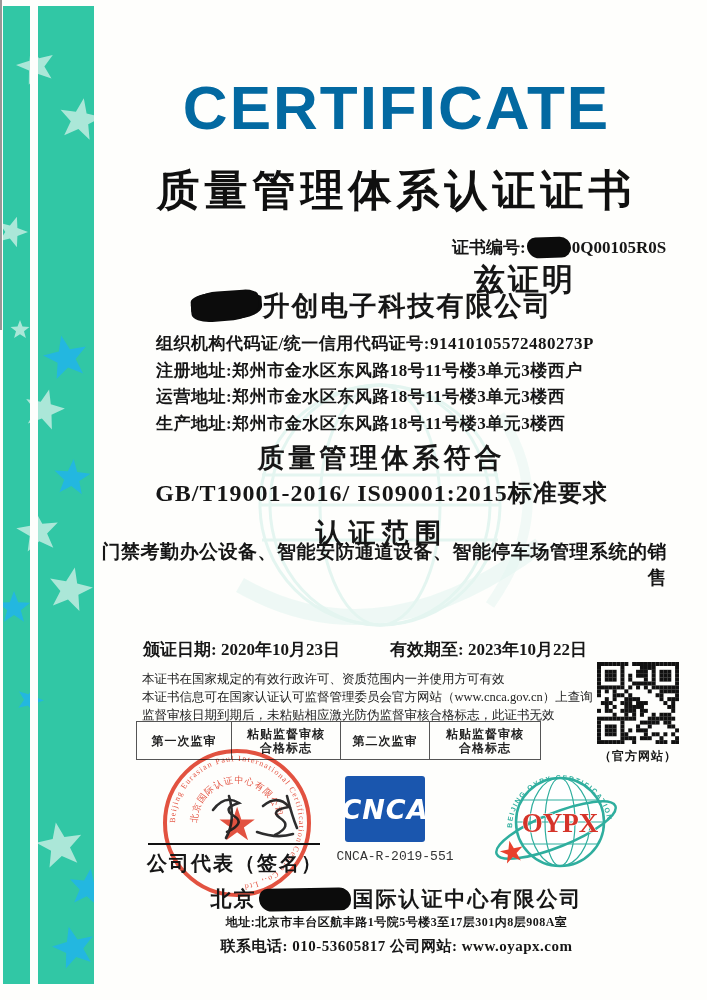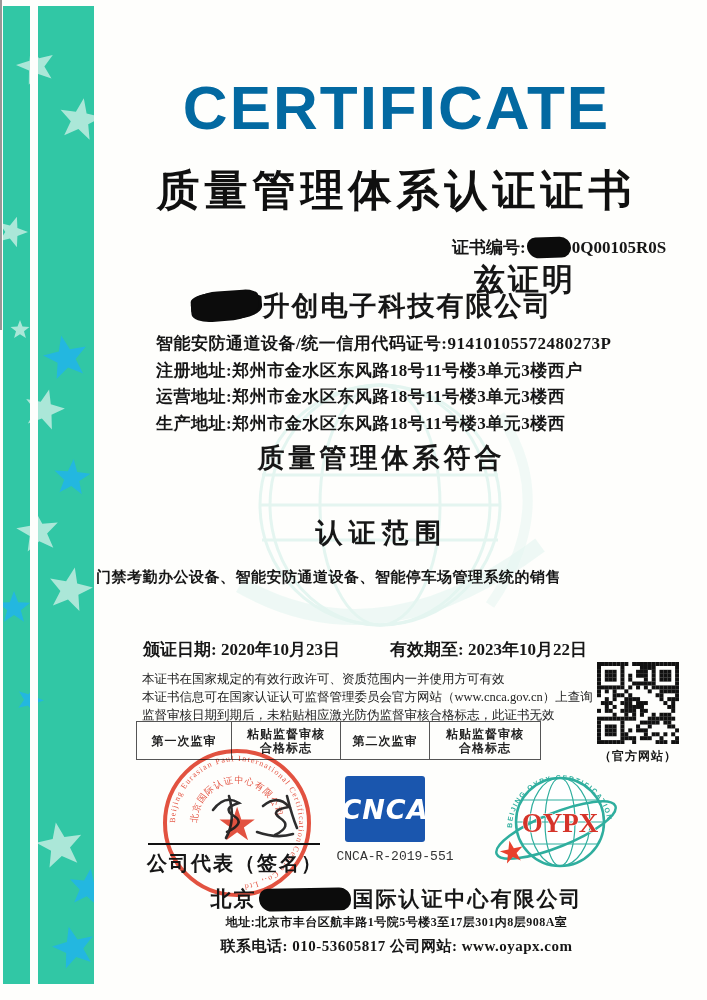--- a/index.html
+++ b/index.html
@@ -29,21 +29,21 @@
   .blob.issuer{width:92px;height:23px;margin:0 2px;vertical-align:-4px;transform:rotate(-1deg);}
   .blob.company{width:68px;height:30px;margin-right:4px;border-radius:40% 22% 48% 30%;transform:rotate(-4deg);box-shadow:6px 2px 0 -3px #0c0c0c, -4px -3px 0 -4px #0c0c0c;}
   
   .statement{left:96px;top:259px;width:480px;text-align:right;font-weight:bold;font-size:31px;letter-spacing:3px;}
   .company-row{left:96px;right:60px;top:288px;display:flex;justify-content:center;align-items:center;font-weight:bold;font-size:27px;letter-spacing:2px;}
   .info-block{left:156px;top:332px;font-weight:bold;font-size:17px;letter-spacing:.5px;}
   .info-block div{height:26.5px;}
   .mid1{left:96px;right:40px;top:440px;text-align:center;font-weight:bold;font-size:27px;letter-spacing:4px;}
   .mid2{left:96px;right:40px;top:477px;text-align:center;font-weight:bold;font-size:24px;letter-spacing:1px;}
   .mid3{left:96px;right:40px;top:515px;text-align:center;font-weight:bold;font-size:27px;letter-spacing:6px;}
-  .scope-text{left:96px;right:40px;top:568px;text-align:left;font-weight:bold;font-size:15px;letter-spacing:.5px;}
+  .scope-text{left:96px;right:40px;top:539px;text-align:right;font-weight:bold;font-size:19px;letter-spacing:.5px;}
   .date-issue{left:143px;top:638px;font-weight:bold;font-size:17px;}
   .date-expiry{left:390px;top:638px;font-weight:bold;font-size:17px;}
   .fine-print{left:142px;top:670px;width:470px;font-size:12.5px;line-height:18px;color:#222;}
   
   table.audit{left:136px;top:721px;border-collapse:collapse;position:absolute;}
   table.audit td{
     border:1px solid #555;height:37px;text-align:center;vertical-align:middle;
     font-weight:bold;font-size:12px;line-height:14px;letter-spacing:1px;
     white-space:pre-line;padding:0 4px;color:#222;
   }
@@ -125,27 +125,28 @@
     <span>0Q00105R0S</span>
   </div>
 
   <div class="abs statement">兹证明</div>
   <div class="abs company-row">
     <span class="blob company"></span>
     <span>升创电子科技有限公司</span>
   </div>
 
   <div class="abs info-block">
-    <div>智能安防通道设备/统一信用代码证号:91410105572480273P</div>
+    <div>组织机构代码证/统一信用代码证号:91410105572480273P</div>
     <div>注册地址:郑州市金水区东风路18号11号楼3单元3楼西户</div>
     <div>运营地址:郑州市金水区东风路18号11号楼3单元3楼西</div>
     <div>生产地址:郑州市金水区东风路18号11号楼3单元3楼西</div>
   </div>
 
   <div class="abs mid1">质量管理体系符合</div>
+  <div class="abs mid2">GB/T19001-2016/ IS09001:2015标准要求</div>
   <div class="abs mid3">认证范围</div>
   <div class="abs scope-text">门禁考勤办公设备、智能安防通道设备、智能停车场管理系统的销售</div>
 
   <div class="abs date-issue">颁证日期: 2020年10月23日</div>
   <div class="abs date-expiry">有效期至: 2023年10月22日</div>
 
   <div class="abs fine-print">
     <div>本证书在国家规定的有效行政许可、资质范围内一并使用方可有效</div>
     <div>本证书信息可在国家认证认可监督管理委员会官方网站（www.cnca.gov.cn）上查询</div>
     <div>监督审核日期到期后，未粘贴相应激光防伪监督审核合格标志，此证书无效</div>

